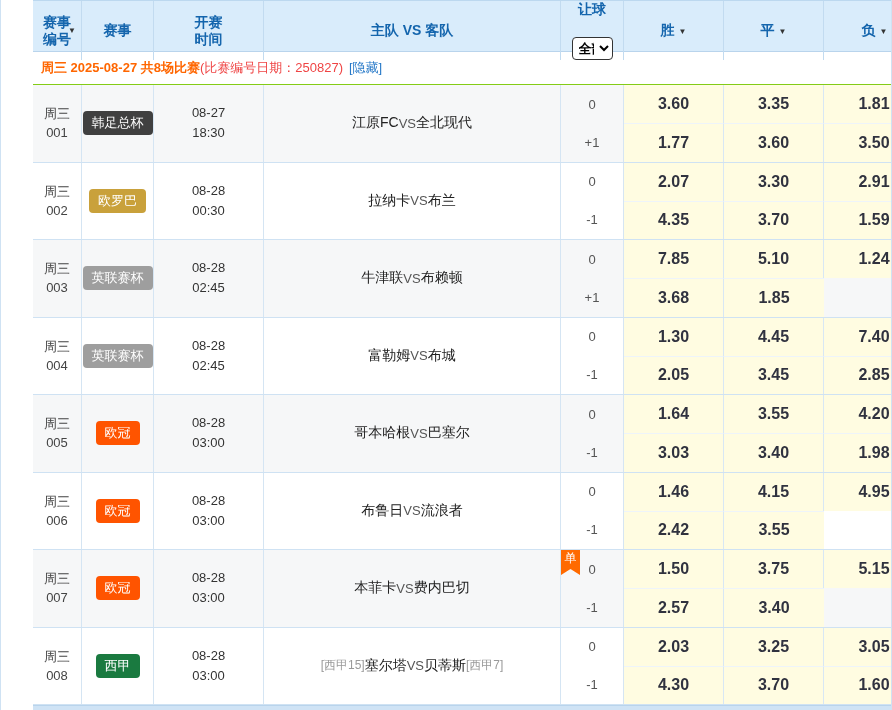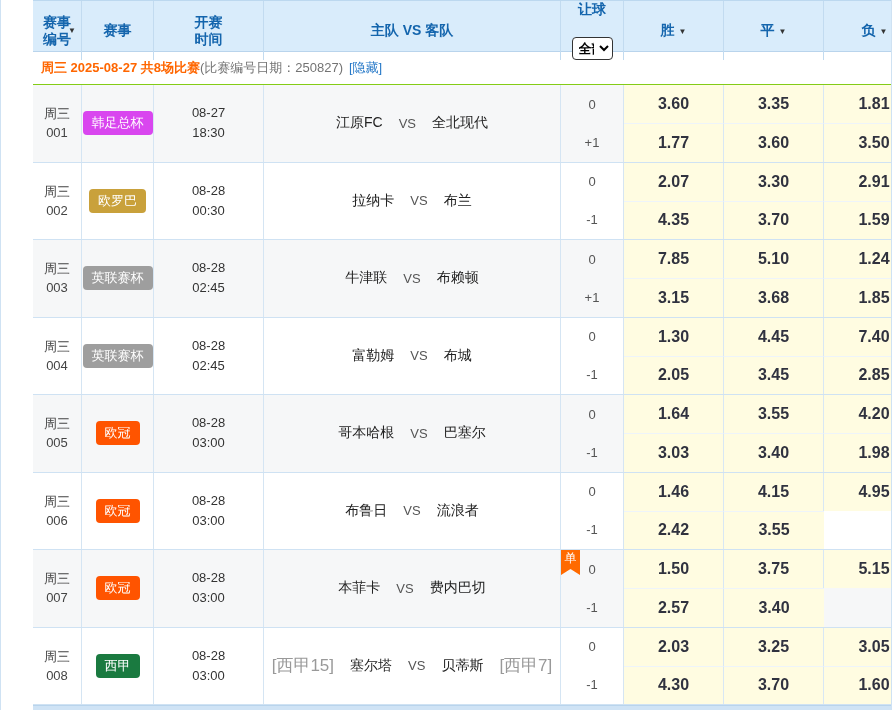--- a/index.html
+++ b/index.html
@@ -28,38 +28,38 @@
     font-size:13px; font-weight:bold; color:#000;
     border:1px solid #333; border-radius:4px; background:#fff;
     height:23px; width:41px; padding:0 2px;
   }
   
   .info-bar {
     height:33px; flex:0 0 33px; background:#fff; border-bottom:1px solid #84cc16;
     display:flex; align-items:center; padding-left:8px; font-size:13px; gap:0;
   }
   .info-highlight { color:#ff6600; font-weight:bold; }
-  .info-detail { color:#737373; }
+  .info-detail { color:#ef4444; }
   .info-hide { color:#2779c8; cursor:pointer; margin-left:6px; text-decoration:none; }
   
   .rows { flex:1 1 auto; display:flex; flex-direction:column; }
   .match-row {
     flex:1 1 0; display:grid; grid-template-columns:49px 72px 110px 297px 363px;
     border-bottom:1px solid #cfe2f3; background:#fff;
   }
   .match-row.alt { background:#f6f7f8; }
   .cell { border-right:1px solid #d5e5f3; display:flex; align-items:center; justify-content:center; }
   .col-no { flex-direction:column; font-size:13px; color:#444; line-height:19px; }
   .col-time { flex-direction:column; font-size:13px; color:#333; line-height:20px; }
   .badge {
     color:#fff; font-size:13px; padding:5px 9px; border-radius:4px;
     white-space:nowrap; line-height:14px;
   }
-  .col-teams { font-size:14px; color:#222; gap:16px; }
-  .team-rank { font-size:17px; color:#999; }
+  .col-teams { font-size:14px; color:#222; gap:0; }
+  .team-rank { font-size:12px; color:#999; }
   .vs { font-size:13px; color:#555; }
   
   .subrows { display:flex; flex-direction:column; position:relative; }
   .subrow { flex:1 1 0; display:grid; grid-template-columns:63px 100px 100px 100px; }
   .hcell {
     display:flex; align-items:center; justify-content:center;
     font-size:13px; color:#555; border-right:1px solid #d5e5f3;
   }
   .ocell {
     display:flex; align-items:center; justify-content:center;
@@ -121,21 +121,21 @@
     <a class="info-hide" href="#">[隐藏]</a>
   </div>
 
   <div class="rows" id="rows">
       <div class="match-row alt">
         <div class="cell col-no">
           <span>周三</span>
           <span>001</span>
         </div>
         <div class="cell">
-          <span class="badge" style="background: #d946ef; text-align: center;">韩足总杯</span>
+          <span class="badge" style="background: #404040; text-align: center;">韩足总杯</span>
         </div>
         <div class="cell col-time">
           <span>08-27</span>
           <span>18:30</span>
         </div>
         <div class="cell col-teams">
           <span>江原FC</span>
           <span class="vs">VS</span>
           <span>全北现代</span>
         </div>
@@ -205,21 +205,20 @@
         </div>
         <div class="subrows">
           <div class="subrow">
             <div class="hcell">0</div>
             <div class="ocell">7.85</div>
             <div class="ocell">5.10</div>
             <div class="ocell">1.24</div>
           </div>
           <div class="subrow">
             <div class="hcell">+1</div>
-            <div class="ocell">3.15</div>
             <div class="ocell">3.68</div>
             <div class="ocell">1.85</div>
           </div>
         </div>
       </div>
       <div class="match-row">
         <div class="cell col-no">
           <span>周三</span>
           <span>004</span>
         </div>

